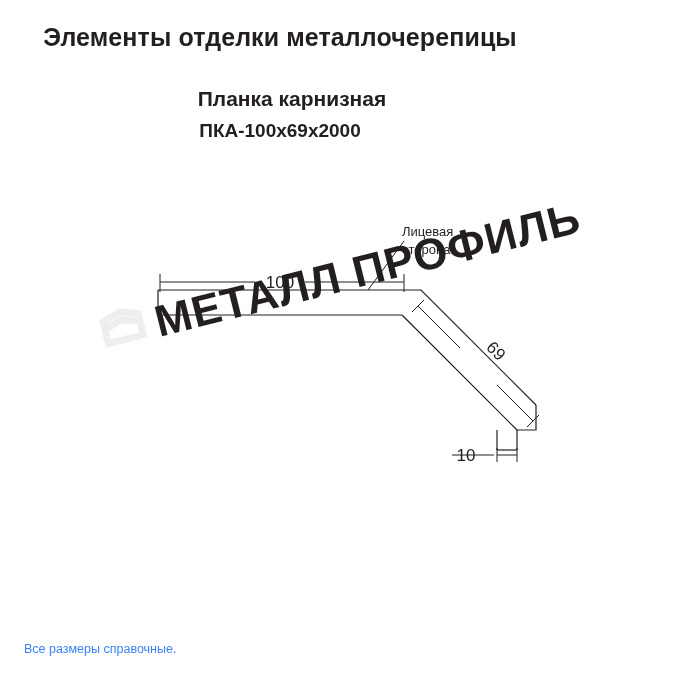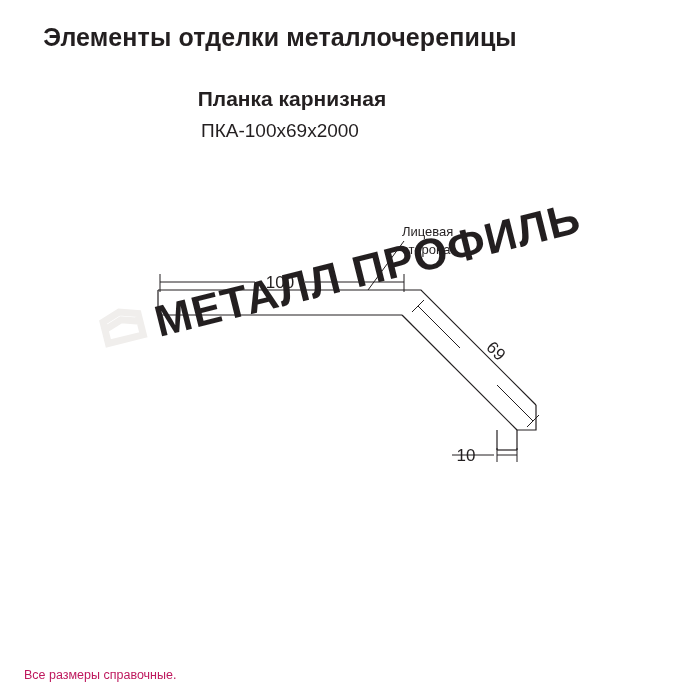--- a/index.html
+++ b/index.html
@@ -37,21 +37,21 @@
   .sub-title {
     font-size: 21px;
     font-weight: bold;
     margin: 0;
     padding-top: 34px;
     line-height: 1.2;
     padding-left: 24px;
   }
   .code-title {
     font-size: 19px;
-    font-weight: normal;
+    font-weight: bold;
     margin: 0;
     padding-top: 9px;
     line-height: 1.2;
   }
   .drawing {
     position: absolute;
     top: 150px;
     left: 0;
     width: 700px;
     height: 420px;
@@ -60,24 +60,24 @@
     position: absolute;
     left: 0;
     top: 0;
     width: 700px;
     height: 700px;
     pointer-events: none;
   }
   .footer {
     position: absolute;
     left: 24px;
-    bottom: 14px;
+    bottom: 40px;
     font-size: 12.5px;
     line-height: 1.65;
-    color: #be185d;
+    color: #3b82f6;
   }
   .footer div {
     white-space: nowrap;
   }
   svg text {
     font-family: "Liberation Sans", sans-serif;
     fill: #231f20;
   }
   .dim-label {
     font-size: 17px;

